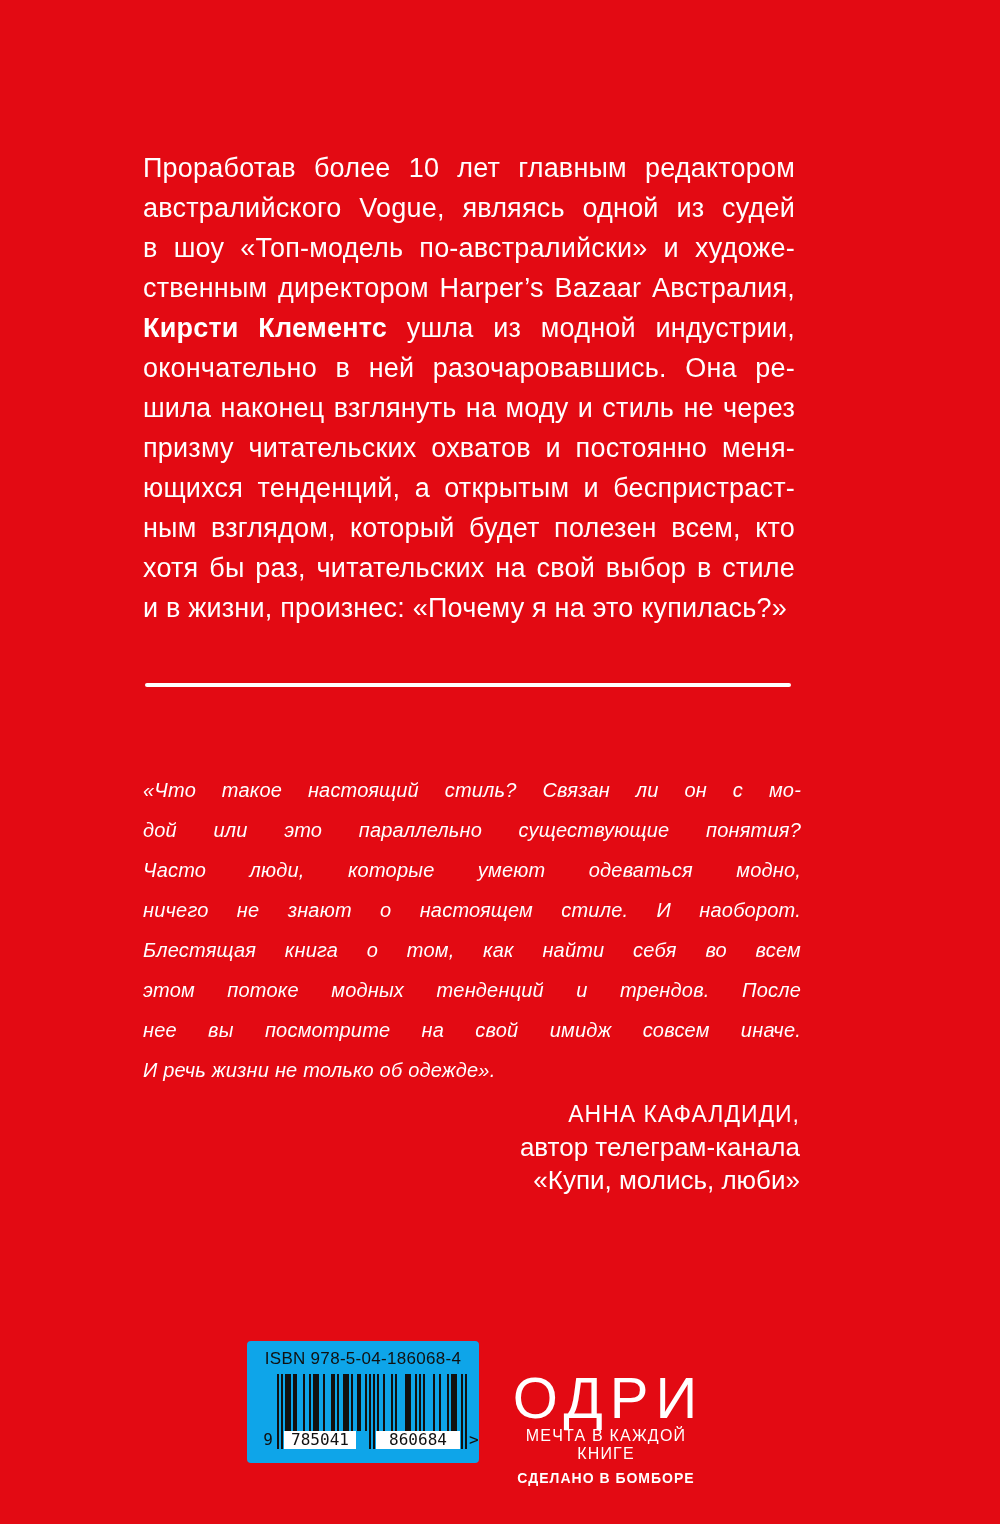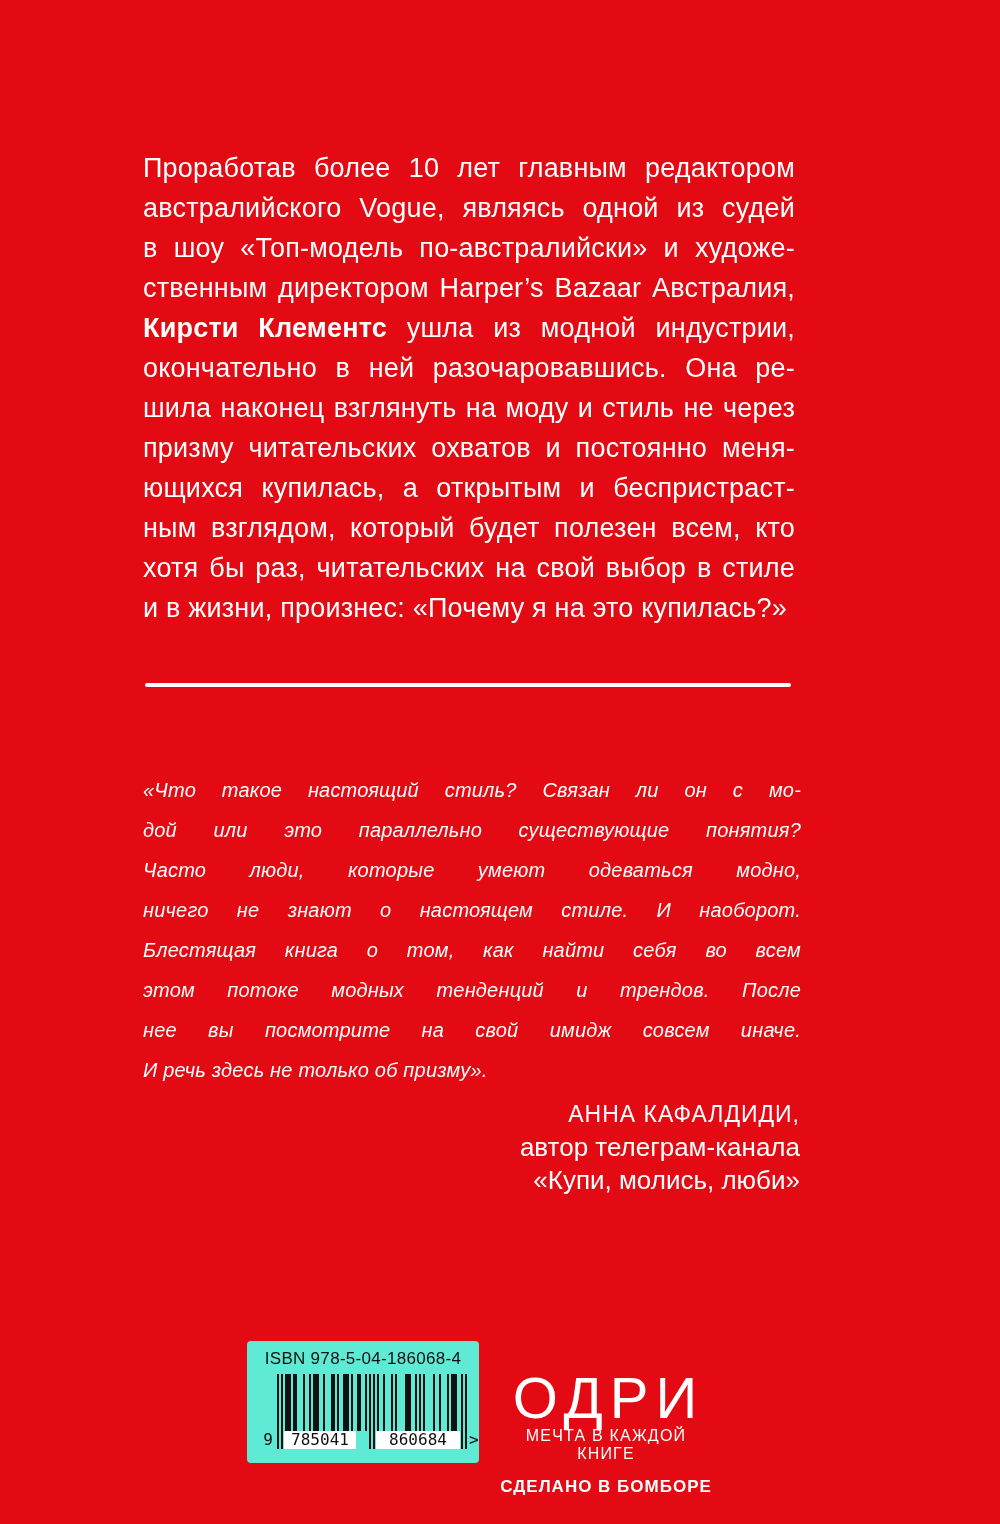--- a/index.html
+++ b/index.html
@@ -36,21 +36,21 @@
   .attribution{
     position:absolute;right:200px;top:1098px;width:520px;
     text-align:right;line-height:33px;
   }
   .attr-name{font-size:23px;letter-spacing:1px;}
   .attr-role{font-size:26px;}
   .attr-channel{font-size:26px;}
   
   .barcode-box{
     position:absolute;left:247px;top:1341px;width:232px;height:122px;
-    background:#5eead4;border-radius:4px;color:#111;
+    background:#0ea5e9;border-radius:4px;color:#111;
   }
   .isbn{
     position:absolute;top:8px;left:0;width:100%;
     text-align:center;font-size:17px;letter-spacing:.3px;color:#111;
   }
   .bars-wrap{position:absolute;left:30px;top:33px;width:190px;height:78px;}
   .bars-wrap svg{position:absolute;left:0;top:0;}
   .bc-digits{
     position:absolute;top:57px;height:18px;
     font-family:"DejaVu Sans Mono",monospace;font-size:16px;line-height:18px;
@@ -66,54 +66,54 @@
     text-align:center;
   }
   .logo{
     font-size:58px;line-height:58px;font-weight:300;
     letter-spacing:7px;margin-left:5px;margin-top:17px;
   }
   .tagline{
     font-size:16px;letter-spacing:1.2px;font-weight:400;
   }
   .madein{
-    margin-top:14px;font-size:17px;letter-spacing:1px;font-weight:bold;
+    margin-top:7px;font-size:14px;letter-spacing:1px;font-weight:bold;
   }
 </style>
 </head>
 <body>
 
 <div class="cover" style="background: rgb(227, 10, 19); color: rgb(255, 255, 255);">
 
   <div class="intro">
       <div class="line"><span>Проработав более 10 лет главным редактором</span></div>
       <div class="line"><span>австралийского Vogue, являясь одной из судей</span></div>
       <div class="line"><span>в шоу «Топ-модель по-австралийски» и художе-</span></div>
       <div class="line"><span>ственным директором Harper’s Bazaar Австралия,</span></div>
       <div class="line"><span></span><span class="b">Кирсти Клементс</span><span> ушла из модной индустрии,</span></div>
       <div class="line"><span>окончательно в ней разочаровавшись. Она ре-</span></div>
       <div class="line"><span>шила наконец взглянуть на моду и стиль не через</span></div>
       <div class="line"><span>призму читательских охватов и постоянно меня-</span></div>
-      <div class="line"><span>ющихся купилась, а открытым и беспристраст-</span></div>
+      <div class="line"><span>ющихся тенденций, а открытым и беспристраст-</span></div>
       <div class="line"><span>ным взглядом, который будет полезен всем, кто</span></div>
       <div class="line"><span>хотя бы раз, читательских на свой выбор в стиле</span></div>
       <div class="line"><span>и в жизни, произнес: «Почему я на это купилась?»</span></div>
     </div>
 
   <div class="divider"></div>
 
   <div class="quote">
       <div class="line"><span>«Что такое настоящий стиль? Связан ли он с мо-</span></div>
       <div class="line"><span>дой или это параллельно существующие понятия?</span></div>
       <div class="line"><span>Часто люди, которые умеют одеваться модно,</span></div>
       <div class="line"><span>ничего не знают о настоящем стиле. И наоборот.</span></div>
       <div class="line"><span>Блестящая книга о том, как найти себя во всем</span></div>
       <div class="line"><span>этом потоке модных тенденций и трендов. После</span></div>
       <div class="line"><span>нее вы посмотрите на свой имидж совсем иначе.</span></div>
-      <div class="line"><span>И речь здесь не только об призму».</span></div>
+      <div class="line"><span>И речь жизни не только об одежде».</span></div>
     </div>
 
   <div class="attribution">
     <div class="attr-name">АННА КАФАЛДИДИ,</div>
     <div class="attr-role">автор телеграм-канала</div>
     <div class="attr-channel">«Купи, молись, люби»</div>
   </div>
 
   <div class="barcode-box">
     <div class="isbn">ISBN 978-5-04-186068-4</div>

